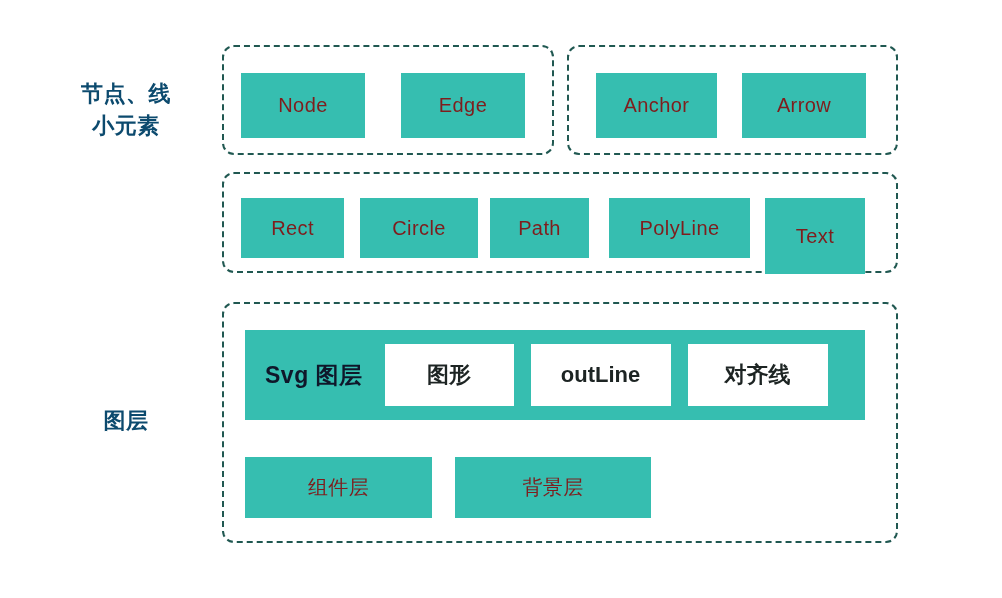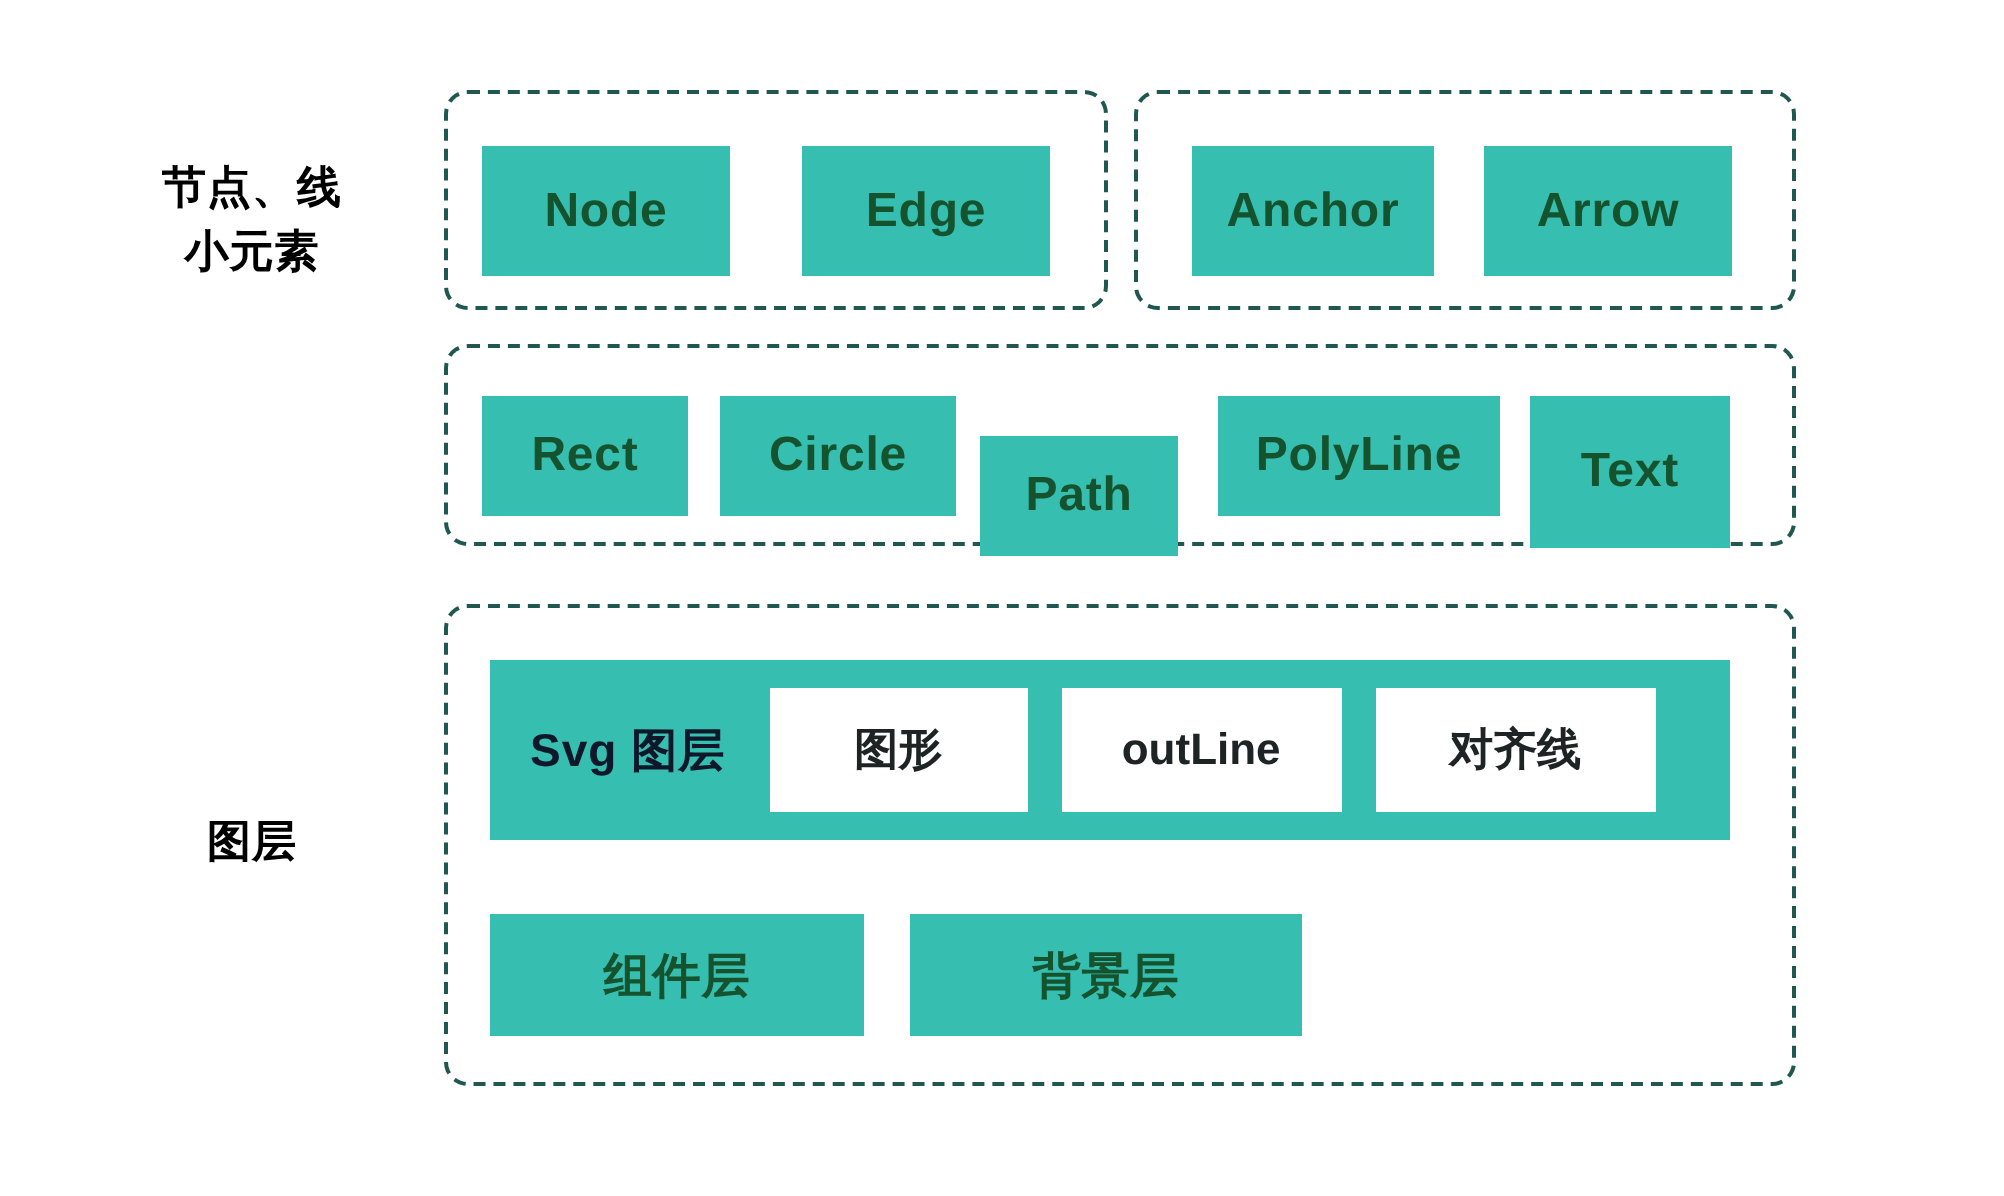--- a/index.html
+++ b/index.html
@@ -19,21 +19,21 @@
     position: absolute;
     inset: 0;
   }
 
   
   .row-label {
     position: absolute;
     left: 40px;
     width: 172px;
     text-align: center;
-    color: #000000;
+    color: #0c4a6e;
     font-size: 22px;
     font-weight: bold;
     line-height: 1.45;
     letter-spacing: 0.5px;
   }
   .row-label.r1 { top: 78px; }
   .row-label.r2 { top: 212px; }
   .row-label.r3 { top: 405px; }
 
   
@@ -47,40 +47,40 @@
 
   .grp-nodes   { left: 222px; top: 45px;  width: 332px; height: 110px; }
   .grp-anchors { left: 567px; top: 45px;  width: 331px; height: 110px; }
   .grp-shape   { left: 222px; top: 172px; width: 676px; height: 101px; }
   .grp-layer   { left: 222px; top: 302px; width: 676px; height: 241px; }
 
   
   .chip {
     position: absolute;
     background: #36beb0;
-    color: #14532d;
-    font-size: 24px;
-    font-weight: bold;
+    color: #7f1d1d;
+    font-size: 20px;
+    font-weight: normal;
     display: flex;
     align-items: center;
     justify-content: center;
     box-sizing: border-box;
     letter-spacing: 0.4px;
   }
 
   
   .chip-node   { left: 241px; top: 73px; width: 124px; height: 65px; }
   .chip-edge   { left: 401px; top: 73px; width: 124px; height: 65px; }
   .chip-anchor { left: 596px; top: 73px; width: 121px; height: 65px; }
   .chip-arrow  { left: 742px; top: 73px; width: 124px; height: 65px; }
 
   
   .chip-rect     { left: 241px; top: 198px; width: 103px; height: 60px; }
   .chip-circle   { left: 360px; top: 198px; width: 118px; height: 60px; }
-  .chip-path     { left: 490px; top: 198px; width: 99px;  height: 60px; margin-top: 20px; }
+  .chip-path     { left: 490px; top: 198px; width: 99px;  height: 60px; }
   .chip-polyline { left: 609px; top: 198px; width: 141px; height: 60px; }
   .chip-text     { left: 765px; top: 198px; width: 100px; height: 76px; }
 
   
   .svg-bar {
     position: absolute;
     left: 245px;
     top: 330px;
     width: 620px;
     height: 90px;

